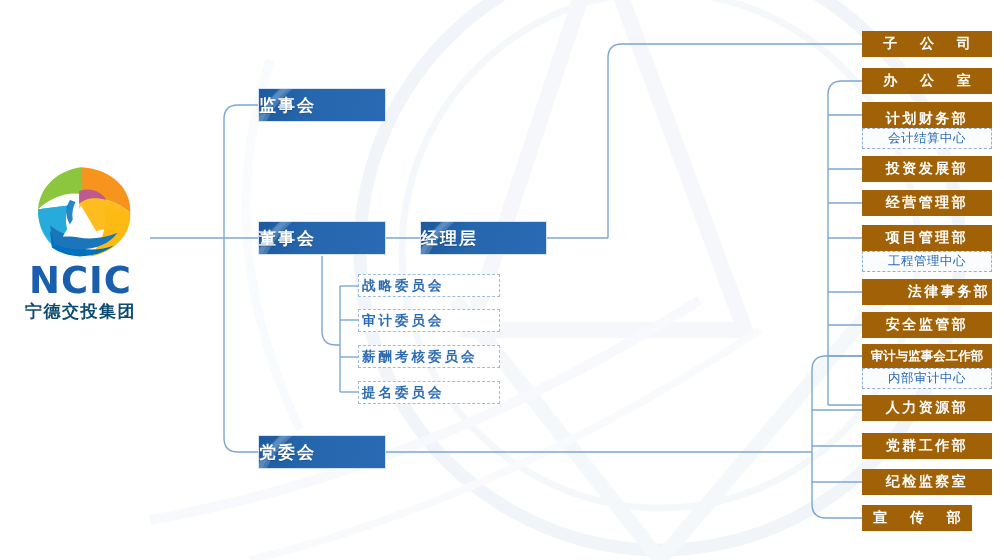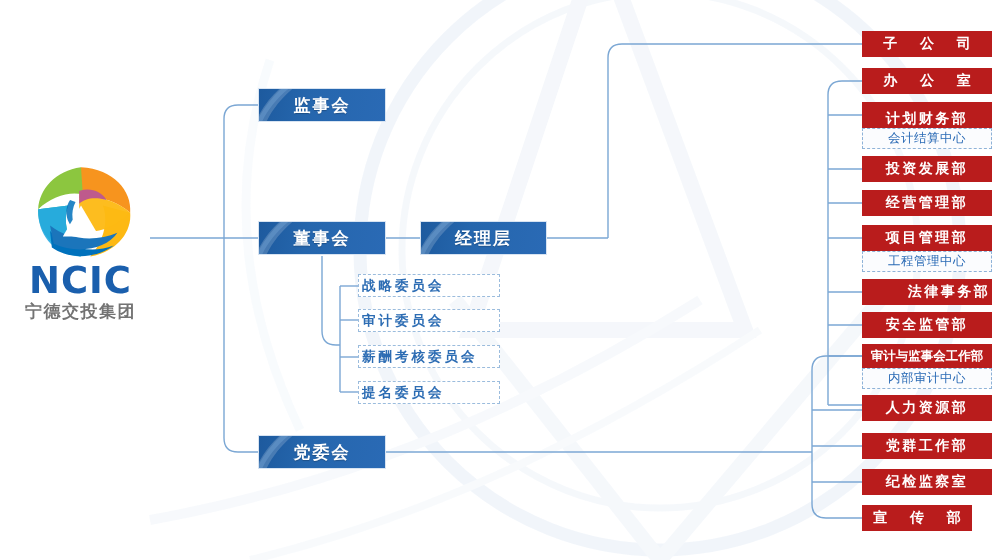--- a/index.html
+++ b/index.html
@@ -52,35 +52,34 @@
     letter-spacing: 1px;
     color: #1a5fad;
     line-height: 1.05;
     margin-top: 0;
   }
   .logo-sub {
     font-family: Liberation Serif, serif;
     font-weight: bold;
     font-size: 17px;
     letter-spacing: 1.5px;
-    color: #737373;
+    color: #0c4a6e;
     line-height: 1.2;
     margin-top: 1px;
   }
 
   
   .pbox {
     position: absolute;
     box-sizing: border-box;
     background: linear-gradient(100deg,#1d5a9e 0%, #2566ad 38%, #2a6ab5 100%);
     border: 1px solid #d8e4f2;
     overflow: hidden;
     display: flex;
     align-items: center;
-    justify-content: center;
   }
   .pbox .swoosh {
     position: absolute;
     left: -6px; top: -8px;
     width: 58px; height: 60px;
     pointer-events: none;
   }
   .pbox .lbl {
     position: relative;
     color: #ffffff;
@@ -88,21 +87,21 @@
     font-size: 17px;
     letter-spacing: 2px;
     text-shadow: 0 1px 1px rgba(0,0,0,0.22);
     z-index: 2;
   }
 
   
   .dbox {
     position: absolute;
     box-sizing: border-box;
-    background: #b91c1c;
+    background: #a16207;
     display: flex;
     align-items: center;
     justify-content: center;
   }
   .dbox .lbl {
     color: #ffffff;
     font-weight: bold;
     font-size: 14px;
     letter-spacing: 2.5px;
     white-space: nowrap;

